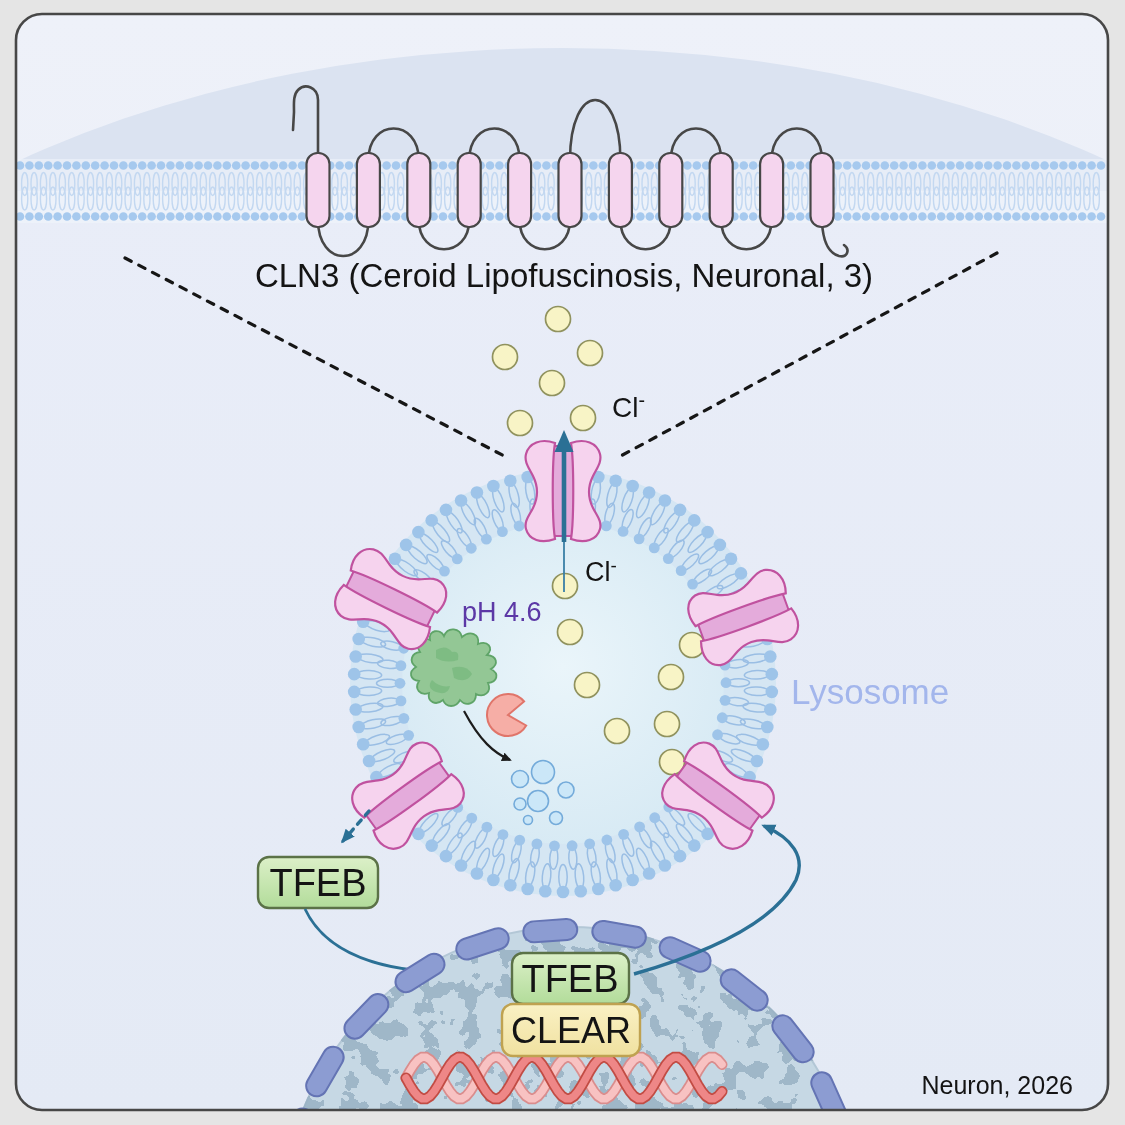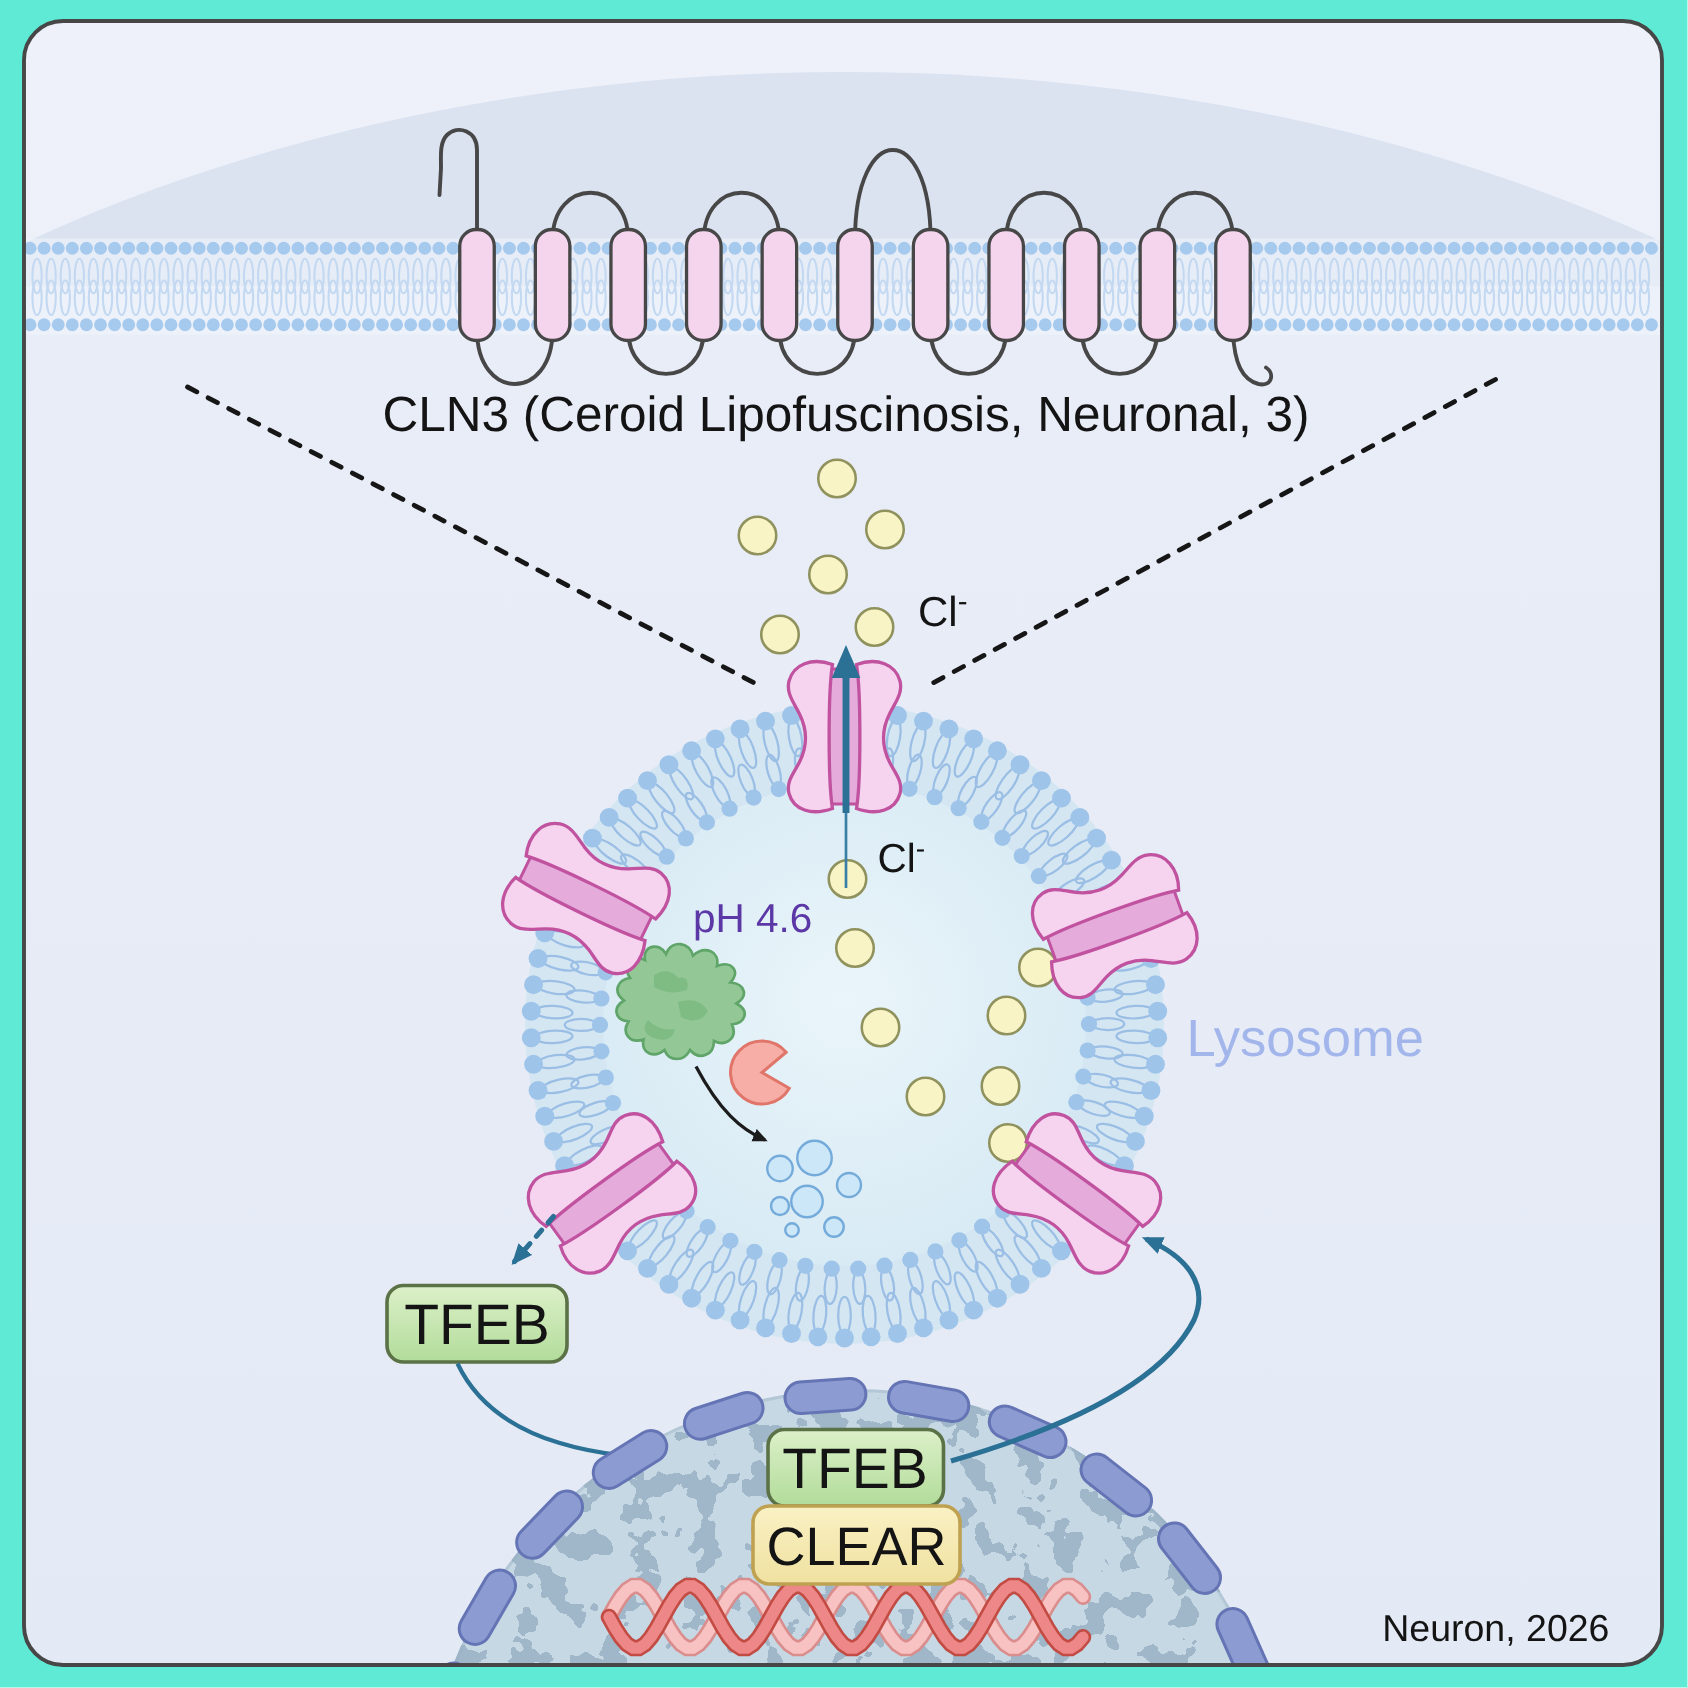--- a/index.html
+++ b/index.html
@@ -1,16 +1,16 @@
 <!DOCTYPE html>
 <html><head>
 <meta charset="utf-8">
 <style>
   html,body{margin:0;padding:0;background:#ffffff;}
-  .stage{width:1125px;height:1125px;position:relative;background:#5eead4;}
+  .stage{width:1125px;height:1125px;position:relative;background:#e5e5e5;}
   svg{display:block;}
   text{font-family:"Liberation Sans", sans-serif;}
   .title-text{font-size:33px;fill:#141414;}
   .ion-label{font-size:28px;fill:#141414;}
   .ion-label-in{font-size:27px;fill:#141414;}
   .ph-label{font-size:27px;fill:#5c38a6;}
   .lyso-label{font-size:35px;fill:#a3b6ec;}
   .box-label{font-size:38px;fill:#141414;text-anchor:middle;}
   .box-label-sm{font-size:36px;fill:#141414;text-anchor:middle;}
   .credit-label{font-size:25px;fill:#141414;text-anchor:end;}

